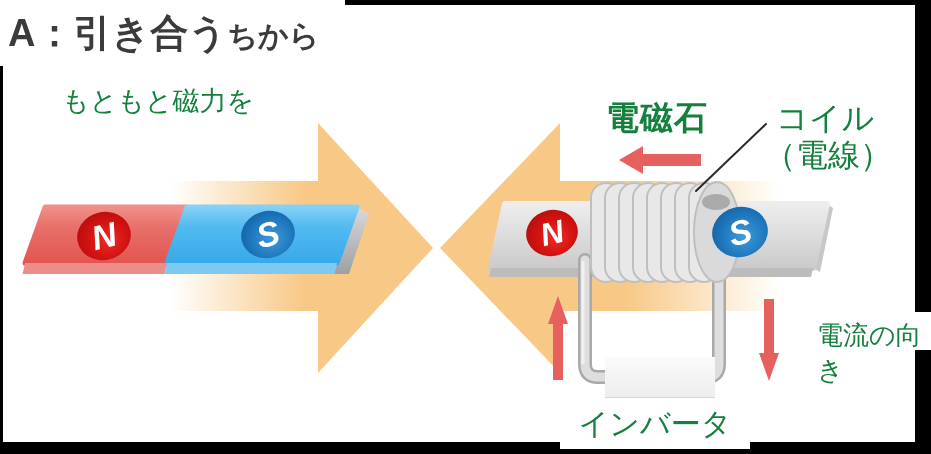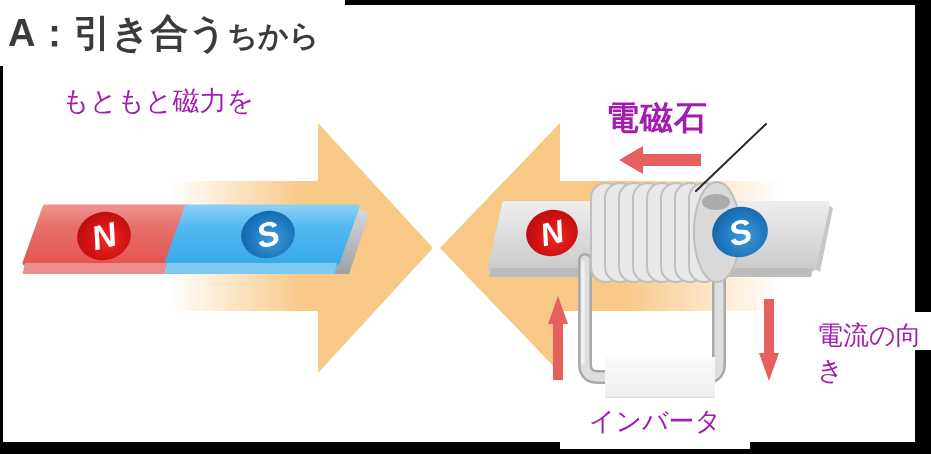--- a/index.html
+++ b/index.html
@@ -15,26 +15,26 @@
   .frame-right{left:915px;top:0;width:16px;height:454px;}
   
   .plate{position:absolute;background:#fff;}
   .plate-title{left:0;top:0;width:345px;height:66px;}
   .plate-inverter{left:560px;top:398px;width:190px;height:51px;}
   .plate-current{left:785px;top:312px;width:146px;height:38px;}
   
   .title{left:8px;top:8px;color:#3b3b3b;font-weight:bold;white-space:nowrap;}
   .title .big{font-size:38px;}
   .title .small{font-size:30px;}
-  .note{color:#a21caf;}
+  .note{color:#15803d;}
   .perm-label{left:62px;top:82px;font-size:27px;line-height:39px;}
   .emag-label{left:606px;top:96px;font-size:33px;letter-spacing:1px;font-weight:bold;}
   .coil-label{left:764px;top:100px;font-size:32px;line-height:37px;}
   .coil-label .l1{text-indent:12px;}
-  .inv-label{left:560px;top:404px;width:190px;text-align:center;font-size:26px;}
+  .inv-label{left:560px;top:404px;width:190px;text-align:center;font-size:30px;}
   .cur-label{left:817px;top:318px;font-size:26px;letter-spacing:0px;}
   
   .badge{position:absolute;border-radius:50%;display:flex;align-items:center;justify-content:center;
          color:#fff;font-weight:bold;font-style:italic;}
   .badge-red{background:radial-gradient(ellipse at 55% 60%, #ef2b24 0%, #d31312 45%, #a30a08 100%);}
   .badge-blue{background:radial-gradient(ellipse at 55% 60%, #3e9bdb 0%, #1c74ba 55%, #0e548f 100%);}
   .badge-ln{left:77px;top:212px;width:54px;height:48px;transform:rotate(-14deg);font-size:34px;}
   .badge-ls{left:241px;top:211px;width:54px;height:47px;transform:rotate(-14deg);font-size:34px;}
   .badge-rn{left:526px;top:210px;width:52px;height:46px;transform:rotate(-14deg);font-size:32px;}
   .badge-rs{left:712px;top:207px;width:56px;height:50px;transform:rotate(-14deg);font-size:34px;}
@@ -148,20 +148,24 @@
   <div class="abs title">
     <span class="big">A：引き合う</span><span class="small">ちから</span>
   </div>
 
   <div class="abs note perm-label">
     <div>もともと磁力を</div>
   </div>
 
   <div class="abs note emag-label">電磁石</div>
 
+  <div class="abs note coil-label">
+    <div class="l1">コイル</div>
+    <div>（電線）</div>
+  </div>
 
   <div class="abs note inv-label">インバータ</div>
 
   <div class="abs note cur-label">電流の向き</div>
 
   <div class="badge badge-red badge-ln">
     <span>N</span>
   </div>
   <div class="badge badge-blue badge-ls">
     <span>S</span>

